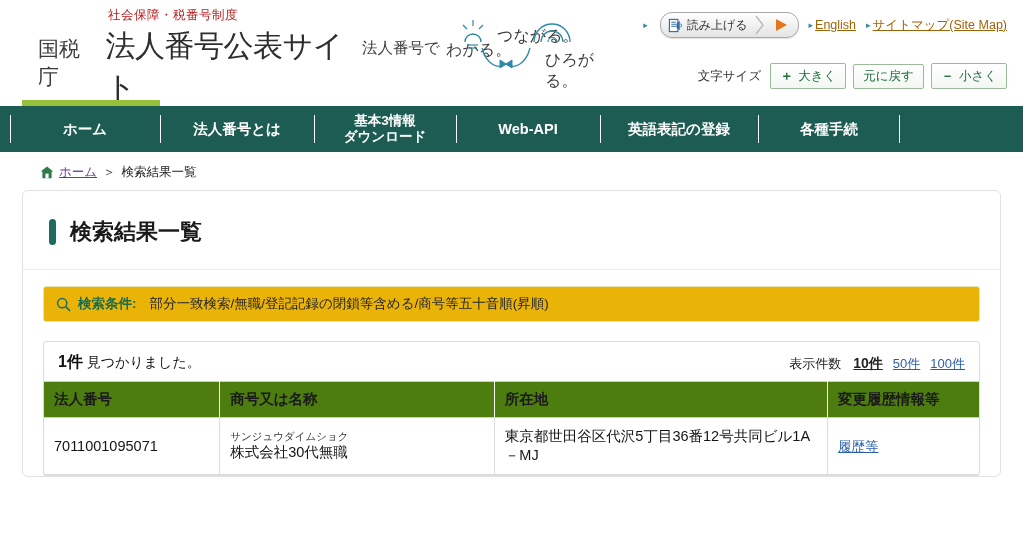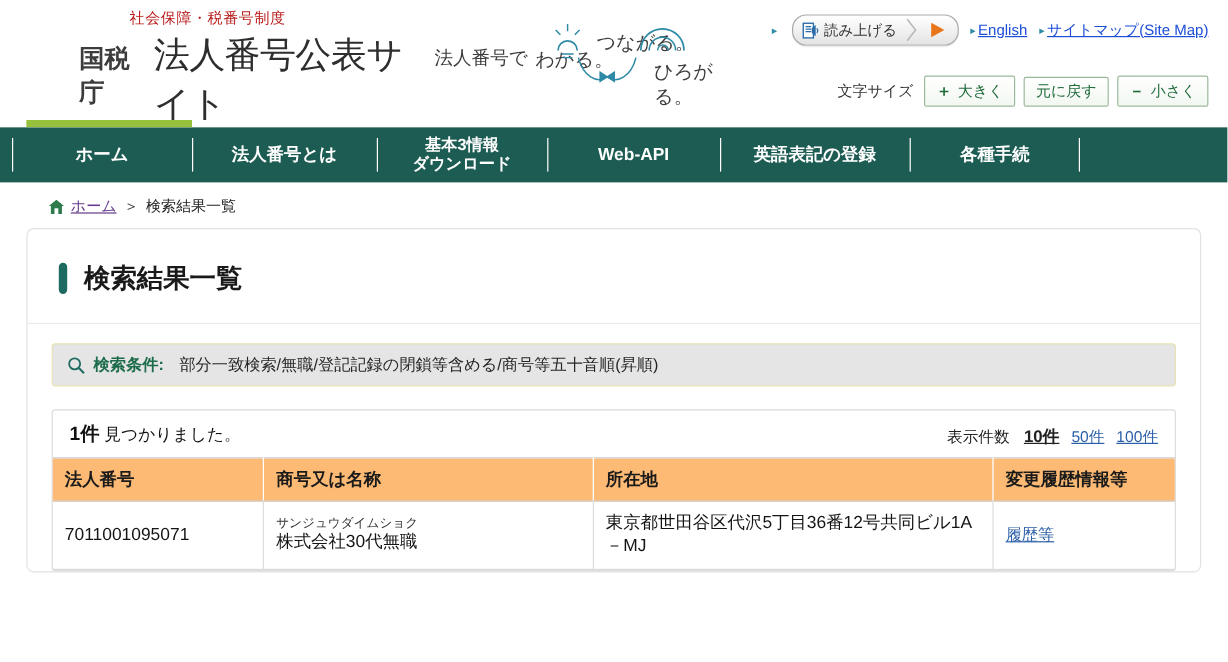--- a/index.html
+++ b/index.html
@@ -35,24 +35,23 @@
     line-height: 18px;
   }
   .brand-main {
     display: flex;
     align-items: baseline;
     gap: 8px;
     margin-top: 2px;
   }
   .brand-agency {
     font-size: 21px;
-    font-weight: bold;
+    font-weight: normal;
     color: #3c3c3c;
     letter-spacing: 0px;
-    margin-left: 28px;
   }
   .brand-title {
     font-size: 30px;
     font-weight: normal;
     color: #2e2e2e;
     letter-spacing: -0.5px;
   }
 
   .tagline {
     position: absolute;
@@ -114,21 +113,21 @@
   .speak-play {
     width: 30px; height: 22px;
     display: flex; align-items: center; justify-content: center;
   }
   .util-link {
     display: flex;
     align-items: center;
     font-size: 12.5px;
   }
   .util-link a {
-    color: #1d4ed8;
+    color: #a16207;
     text-decoration: underline;
     white-space: nowrap;
   }
   .fontsize-row {
     position: absolute;
     right: 16px;
     top: 63px;
     display: flex;
     align-items: center;
     gap: 7px;
@@ -262,21 +261,21 @@
 
   .card-body {
     padding: 16px 20px 0 20px;
   }
 
   
   .cond-box {
     display: flex;
     align-items: center;
     gap: 7px;
-    background: #e5e5e5;
+    background: #eab308;
     border: 1px solid #e8e3b4;
     border-radius: 3px;
     padding: 8px 12px;
     font-size: 13.5px;
   }
   .cond-label {
     color: #1c6b4a;
     font-weight: bold;
     white-space: nowrap;
   }
@@ -318,21 +317,21 @@
   .per-page .pp-current { font-weight: bold; font-size: 14px; text-decoration: underline; }
   .per-page a { color: #2b5fa8; text-decoration: underline; }
 
   table.result-table {
     width: 100%;
     border-collapse: collapse;
     font-size: 13.5px;
     table-layout: fixed;
   }
   table.result-table th {
-    background: #fdba74;
+    background: #4d7c0f;
     border-top: 1px solid #cfcfcf;
     border-bottom: 1px solid #cfcfcf;
     border-right: 1px solid #ffffff;
     text-align: left;
     font-weight: bold;
     font-size: 14.5px;
     color: #1a1a1a;
     padding: 8px 10px;
     vertical-align: middle;
   }

